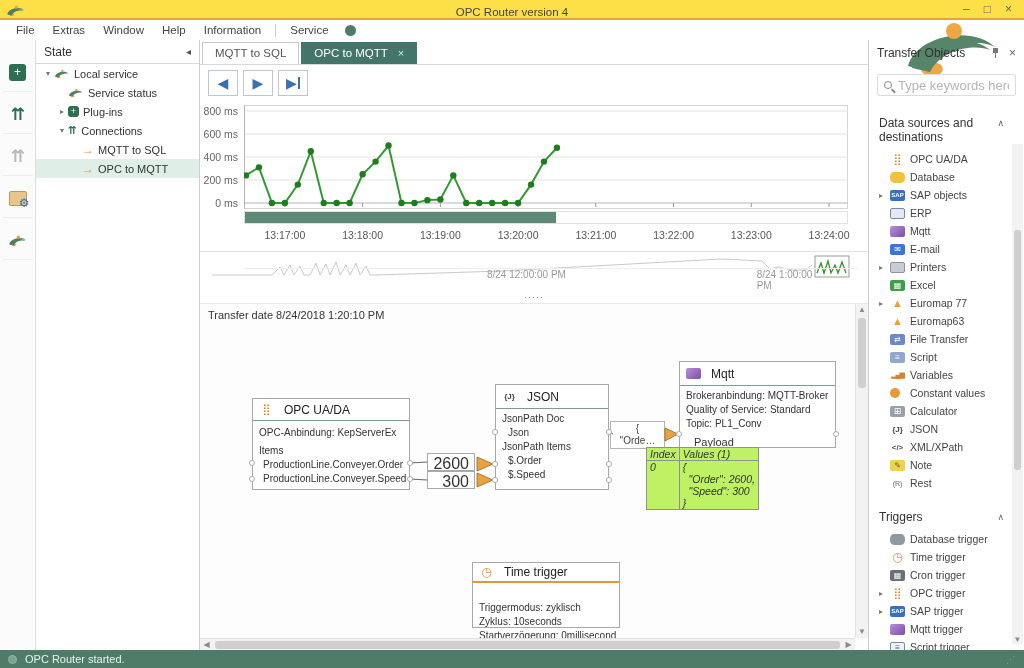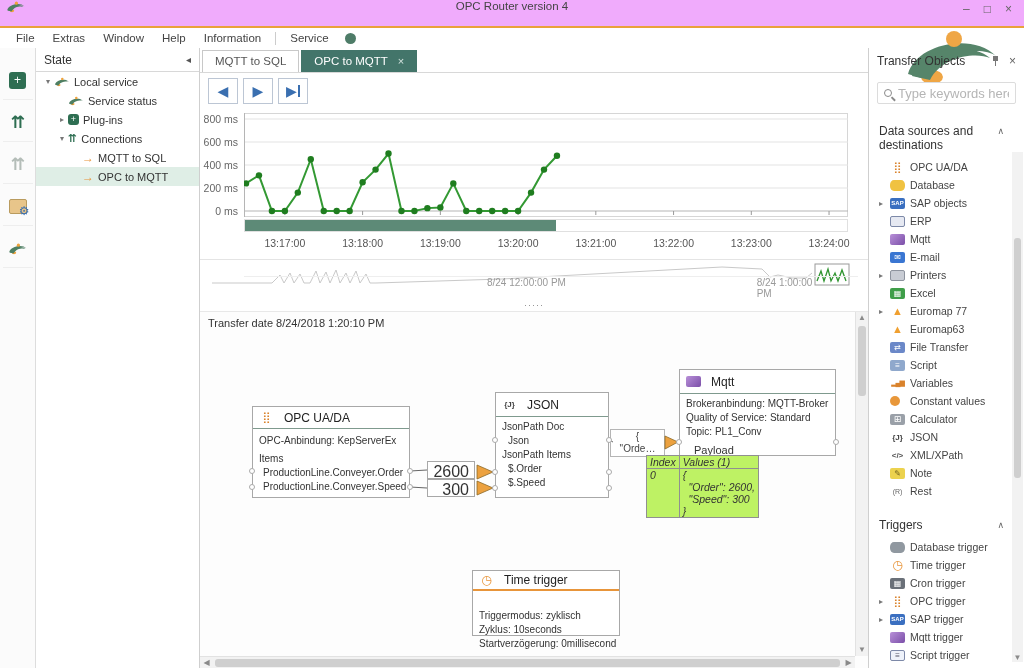--- a/index.html
+++ b/index.html
@@ -1,21 +1,21 @@
 <!DOCTYPE html>
 <html><head>
 <meta charset="utf-8">
 <style>
   * { margin:0; padding:0; box-sizing:border-box; }
   html,body { width:1024px; height:668px; overflow:hidden; }
   body { font-family:"Liberation Sans","DejaVu Sans",sans-serif; font-size:12px; color:#333; background:#fff; }
   #app { width:1024px; height:668px; display:flex; flex-direction:column; position:relative; }
 
   
-  .titlebar { height:28px; background:#f0abfc; border-bottom:2px solid #e9a13b; display:flex; align-items:flex-start; padding:0 6px; position:relative; z-index:30; }
+  .titlebar { height:20px; background:#fde047; border-bottom:2px solid #e9a13b; display:flex; align-items:flex-end; padding:0 6px; position:relative; z-index:30; }
   .titlebar .title { position:absolute; left:0; right:0; text-align:center; font-size:11.5px; color:#444; pointer-events:none; }
   .winbtns { margin-left:auto; display:flex; gap:14px; padding-right:6px; z-index:2; }
   .winbtns span { color:#666; font-size:12px; line-height:18px; cursor:default; }
 
   
   .menubar { height:20px; display:flex; align-items:center; gap:2px; padding:0 8px; background:#fff; }
   .menubar .mi { padding:1px 8px; color:#444; font-size:11.5px; }
   .menubar .sep { width:1px; height:13px; background:#ccc; margin:0 4px; }
   .mdot { width:11px; height:11px; border-radius:50%; background:#4e7c68; margin-left:6px; }
 
@@ -623,13 +623,18 @@
             <span>Script trigger</span>
           </div>
         </div>
       <div class="rpsb">
         <div class="sb-thumb-v"></div>
         <span class="dn">▼</span>
       </div>
     </div>
   </div>
 
+  <div class="statusbar">
+    <span class="dot"></span>
+    <span class="txt">OPC Router started.</span>
+    <span class="grip">⋰</span>
+  </div>
 </div>
 
 </body></html>

